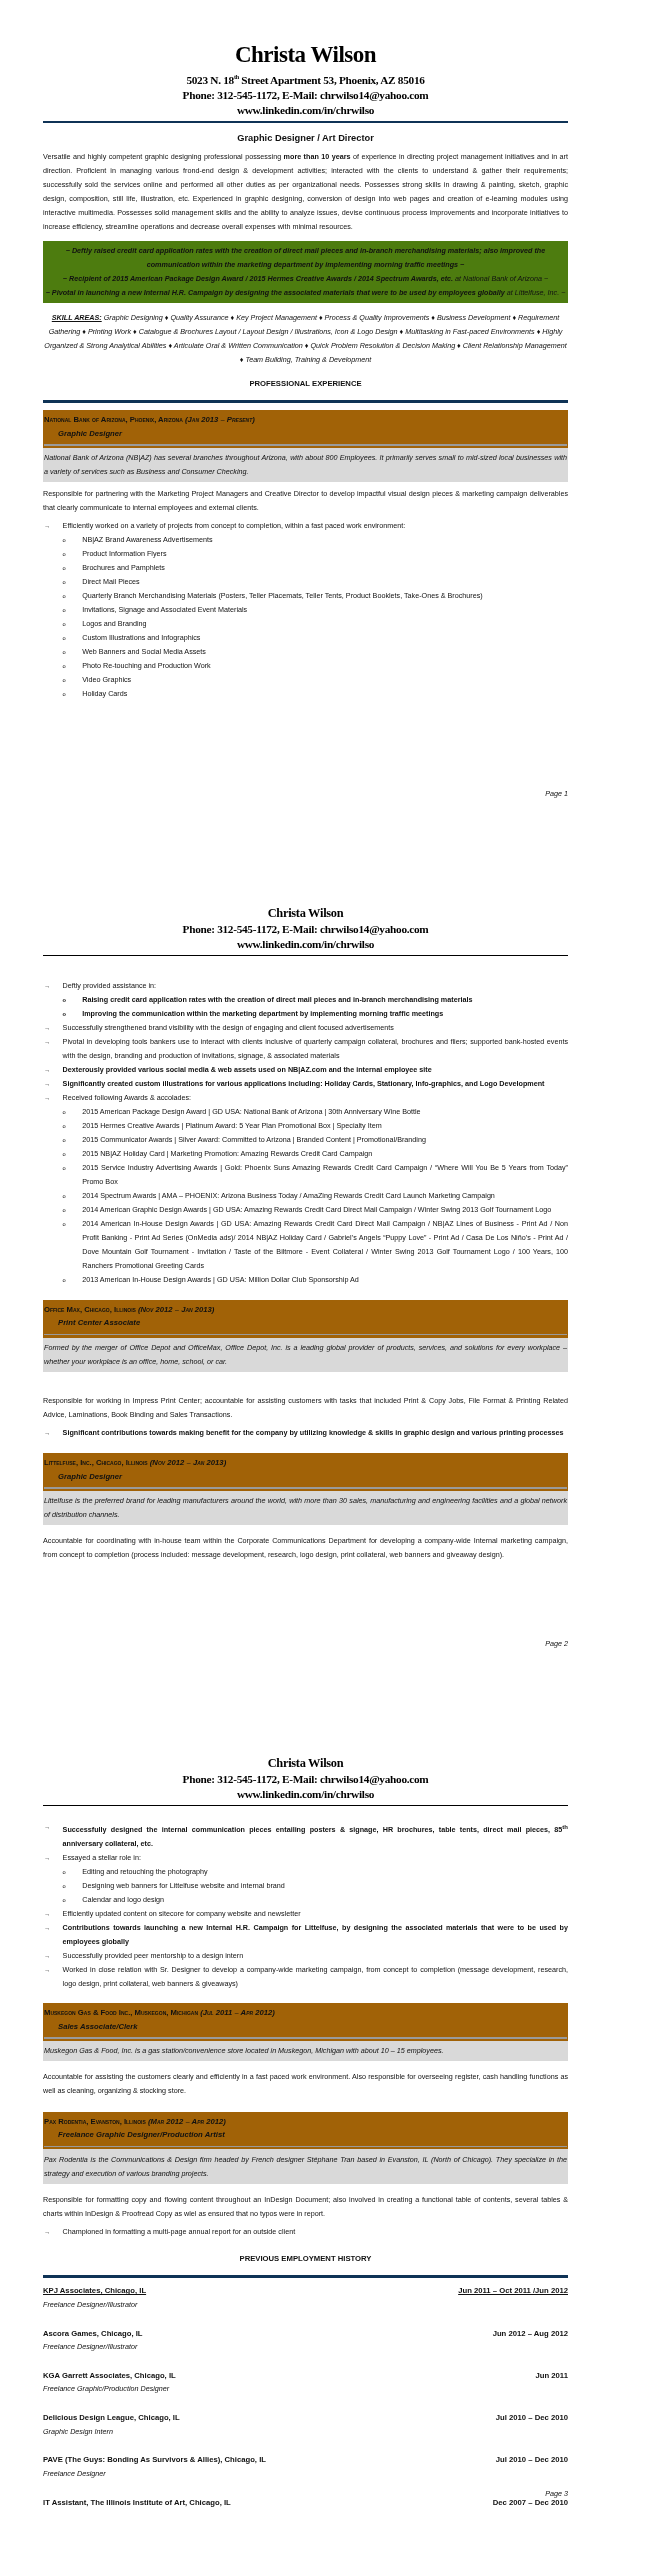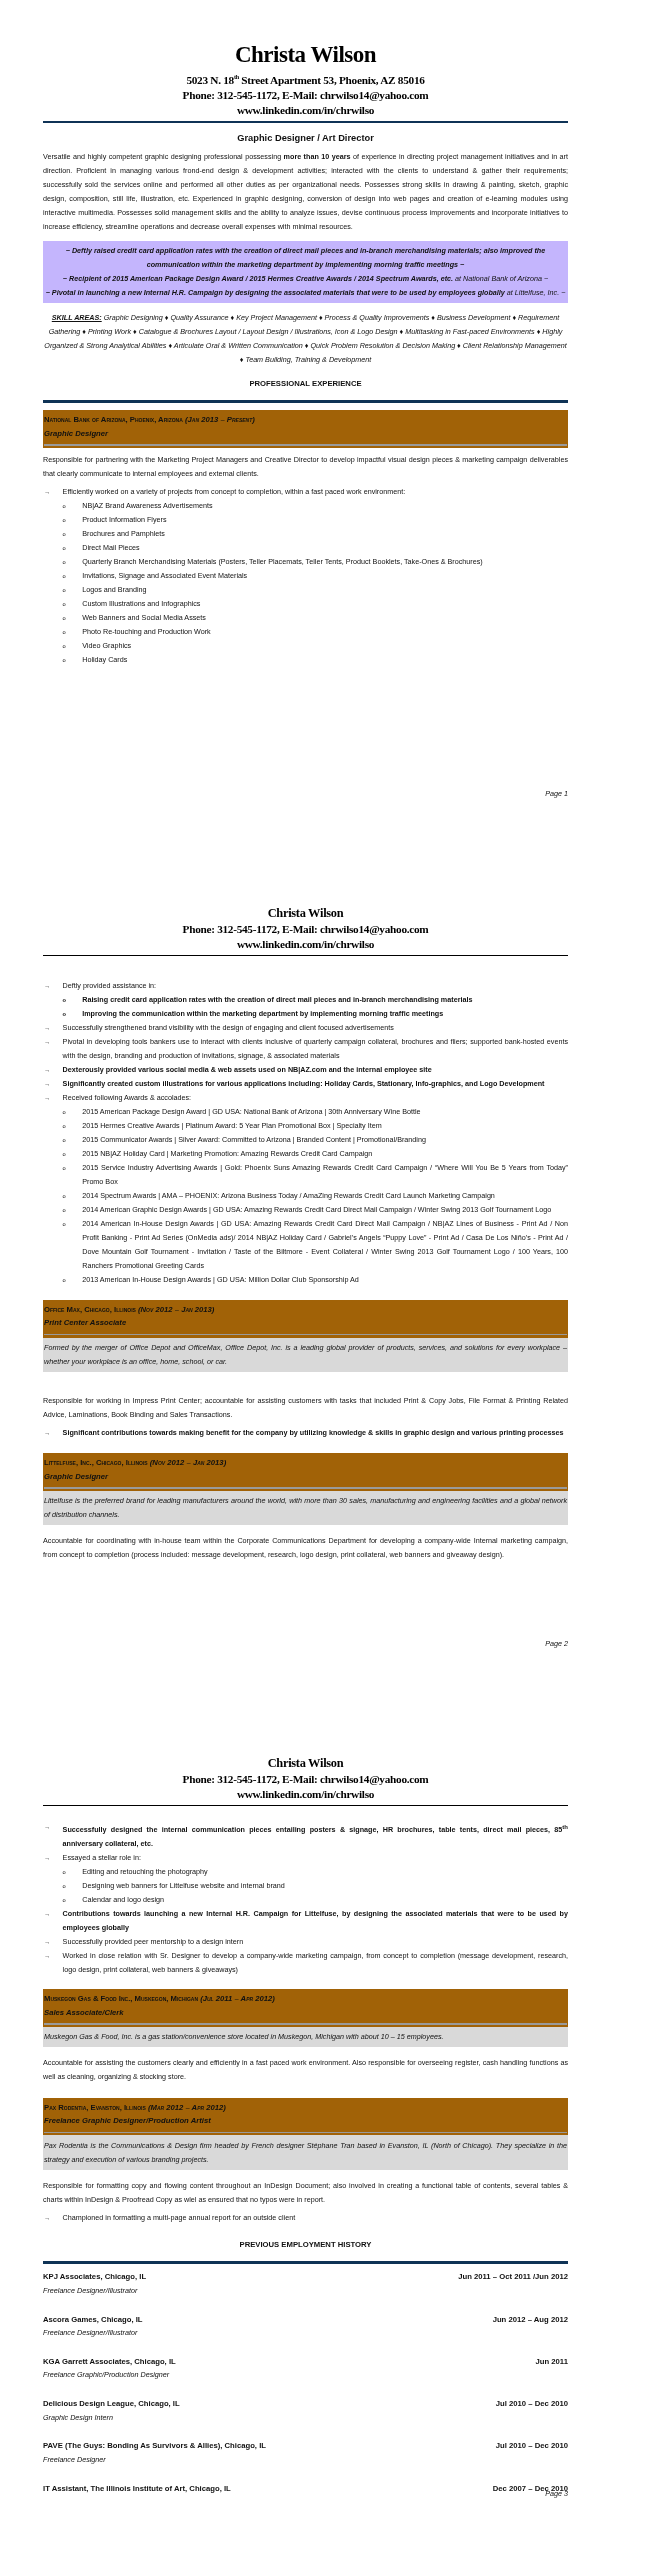--- a/index.html
+++ b/index.html
@@ -9,44 +9,44 @@
   .pn { padding-top: 56px; }
   .hdr { text-align: center; font-family: "Liberation Serif", serif; font-weight: bold; color: #000; }
   .hdr .name-big { font-size: 23px; line-height: 29px; letter-spacing: -0.5px; }
   .hdr .name-sm { font-size: 12.4px; line-height: 15.5px; letter-spacing: -0.3px; }
   .hdr .line { font-size: 11.3px; line-height: 15px; letter-spacing: -0.3px; }
   .hdr sup { font-size: 6.2px; }
   .rule-navy { height: 2.6px; background: #0f3356; margin: 3.1px 0 0 0; }
   .rule-black { height: 1px; background: #000; margin: 3.1px 0 0 0; }
   .title { text-align: center; font-weight: bold; font-size: 9.3px; margin: 9.3px 0 7.2px; }
   .text { font-size: 7.2px; line-height: 14px; text-align: justify; }
-  .shade { background: #c4b5fd; padding: 3.1px 1px; margin-top: 7.2px; }
+  .shade { background: #4d7c0f; padding: 3.1px 1px; margin-top: 7.2px; }
   .shade.center { text-align: center; font-style: italic; font-weight: bold; font-size: 7.2px; line-height: 14px; }
   .shade .norm { font-weight: normal; }
   .skills { text-align: center; font-style: italic; font-size: 7.2px; line-height: 14px; margin-top: 7.2px; }
   .skills .lbl { font-weight: bold; text-decoration: underline; }
   .sec-title { text-align: center; font-weight: bold; font-size: 7.7px; margin-top: 12.4px; }
   .sec-rule { height: 2.6px; background: #0f3356; margin: 12.4px 0 6.2px; }
   .job-head { background: #a16207; padding: 3.1px 1px 2.1px; margin-top: 7.2px; }
   .job-head .co { font-variant: small-caps; font-weight: bold; font-size: 7.7px; line-height: 13.4px; }
   .job-head .dates { font-style: italic; font-weight: bold; }
-  .job-head .role { font-style: italic; font-weight: bold; font-size: 7.7px; line-height: 13.4px; }
+  .job-head .role { font-style: italic; font-weight: bold; font-size: 7.7px; line-height: 13.4px; padding-left: 14px; }
   .job-sep { height: 1.5px; background: #9a9a9a; margin: 4.1px 0 0; }
   .job-desc { background: #d9d9d9; padding: 3.1px 1px; font-style: italic; font-size: 7.2px; line-height: 14px; text-align: justify; }
   ul.arrow { list-style: none; margin-top: 4.1px; }
   ul.arrow > li { position: relative; padding-left: 19.6px; font-size: 7.2px; line-height: 14px; text-align: justify; }
   ul.arrow > li > .mk { position: absolute; left: 1px; top: 0; font-size: 6.2px; }
   ul.circ { list-style: none; }
   ul.circ > li { position: relative; padding-left: 19.6px; font-size: 7.2px; line-height: 14px; text-align: justify; }
   ul.circ > li > .mk { position: absolute; left: 0; top: 0; font-size: 5.7px; }
   .b { font-weight: bold; }
   .pageno { position: absolute; right: 43px; bottom: 52px; font-style: italic; font-size: 7.2px; }
   .hist-row { display: flex; justify-content: space-between; font-weight: bold; font-size: 7.7px; line-height: 13.4px; margin-top: 15.5px; }
   .hist-role { font-style: italic; font-size: 7.2px; line-height: 13.4px; }
-  .hist-first { margin-top: 0; }
+  .hist-first { margin-top: 0; text-decoration: underline; }
 </style>
 </head>
 <body>
 
 <div class="page p1">
   <div class="hdr">
     <div class="name-big">Christa Wilson</div>
     <div class="line"><span>5023 N. 18</span><sup>th</sup><span> Street Apartment 53, Phoenix, AZ 85016</span></div>
     <div class="line">Phone: 312-545-1172, E-Mail: chrwilso14@yahoo.com</div>
     <div class="line">www.linkedin.com/in/chrwilso</div>
@@ -65,20 +65,21 @@
   <p class="skills"><span class="lbl">SKILL AREAS:</span><span> Graphic Designing ♦ Quality Assurance ♦ Key Project Management ♦ Process &amp; Quality Improvements ♦ Business Development ♦ Requirement Gathering ♦ Printing Work ♦ Catalogue &amp; Brochures Layout / Layout Design / Illustrations, Icon &amp; Logo Design ♦ Multitasking in Fast-paced Environments ♦ Highly Organized &amp; Strong Analytical Abilities ♦ Articulate Oral &amp; Written Communication ♦ Quick Problem Resolution &amp; Decision Making ♦ Client Relationship Management ♦ Team Building, Training &amp; Development</span></p>
 
   <div class="sec-title">PROFESSIONAL EXPERIENCE</div>
   <div class="sec-rule"></div>
 
   <div class="job-head">
     <div class="co"><span>National Bank of Arizona, Phoenix, Arizona</span><span class="dates"> (Jan 2013 – Present)</span></div>
     <div class="role">Graphic Designer</div>
     <div class="job-sep"></div>
   </div>
+  <div class="job-desc">National Bank of Arizona (NB|AZ) has several branches throughout Arizona, with about 800 Employees. It primarily serves small to mid-sized local businesses with a variety of services such as Business and Consumer Checking.</div>
   <p class="text" style="margin-top:5.2px">Responsible for partnering with the Marketing Project Managers and Creative Director to develop impactful visual design pieces &amp; marketing campaign deliverables that clearly communicate to internal employees and external clients.</p>
   <ul class="arrow">
     <li><span class="mk">→</span><span>Efficiently worked on a variety of projects from concept to completion, within a fast paced work environment:</span>
       <ul class="circ">
         <li><span class="mk">o</span><span>NB|AZ Brand Awareness Advertisements</span></li>
         <li><span class="mk">o</span><span>Product Information Flyers</span></li>
         <li><span class="mk">o</span><span>Brochures and Pamphlets</span></li>
         <li><span class="mk">o</span><span>Direct Mail Pieces</span></li>
         <li><span class="mk">o</span><span>Quarterly Branch Merchandising Materials (Posters, Teller Placemats, Teller Tents, Product Booklets, Take-Ones &amp; Brochures)</span></li>
         <li><span class="mk">o</span><span>Invitations, Signage and Associated Event Materials</span></li>
@@ -159,20 +160,21 @@
 
   <ul class="arrow" style="margin-top:14.4px">
     <li class="b"><span class="mk">→</span><span>Successfully designed the internal communication pieces entailing posters &amp; signage, HR brochures, table tents, direct mail pieces, 85</span><sup>th</sup><span> anniversary collateral, etc.</span></li>
     <li><span class="mk">→</span><span>Essayed a stellar role in:</span>
       <ul class="circ">
         <li><span class="mk">o</span><span>Editing and retouching the photography</span></li>
         <li><span class="mk">o</span><span>Designing web banners for Littelfuse website and internal brand</span></li>
         <li><span class="mk">o</span><span>Calendar and logo design</span></li>
       </ul>
     </li>
+    <li><span class="mk">→</span><span>Efficiently updated content on sitecore for company website and newsletter</span></li>
     <li class="b"><span class="mk">→</span><span>Contributions towards launching a new Internal H.R. Campaign for Littelfuse, by designing the associated materials that were to be used by employees globally</span></li>
     <li><span class="mk">→</span><span>Successfully provided peer mentorship to a design intern</span></li>
     <li><span class="mk">→</span><span>Worked in close relation with Sr. Designer to develop a company-wide marketing campaign, from concept to completion (message development, research, logo design, print collateral, web banners &amp; giveaways)</span></li>
   </ul>
 
   <div class="job-head" style="margin-top:12px">
     <div class="co"><span>Muskegon Gas &amp; Food Inc., Muskegon, Michigan</span><span class="dates"> (Jul 2011 – Apr 2012)</span></div>
     <div class="role">Sales Associate/Clerk</div>
     <div class="job-sep"></div>
   </div>

